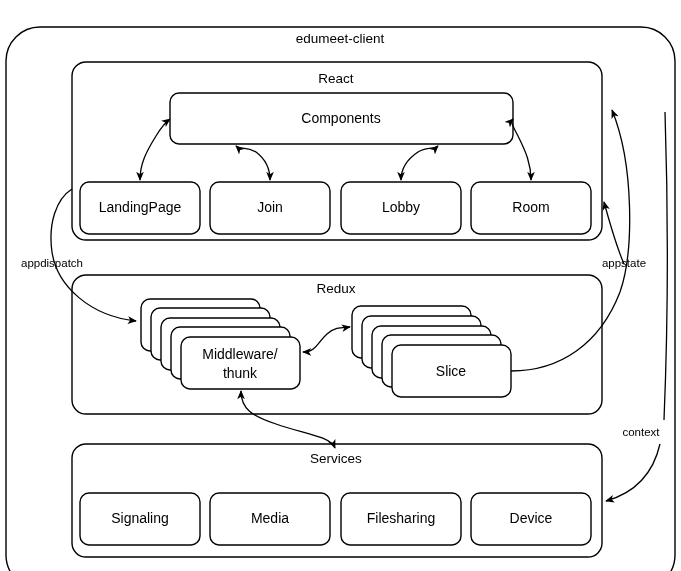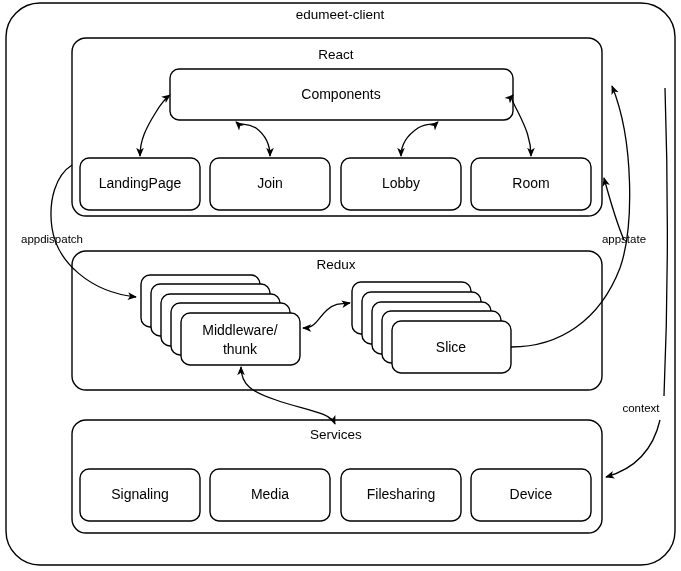--- a/index.html
+++ b/index.html
@@ -10,20 +10,21 @@
   body {
     width: 681px;
     height: 571px;
     font-family: "Liberation Sans", sans-serif;
     overflow: hidden;
   }
   #diagram-root {
     position: relative;
     width: 681px;
     height: 414px;
+    margin-top: 24px;
   }
   svg#diagram {
     display: block;
     width: 681px;
     height: 571px;
   }
   .box-shape {
     fill: #ffffff;
     stroke: #000000;
     stroke-width: 1.4;

